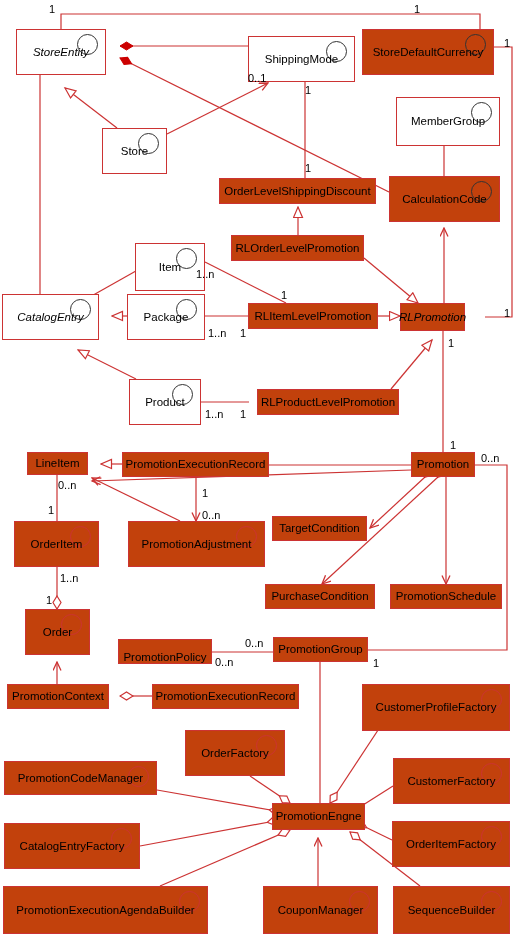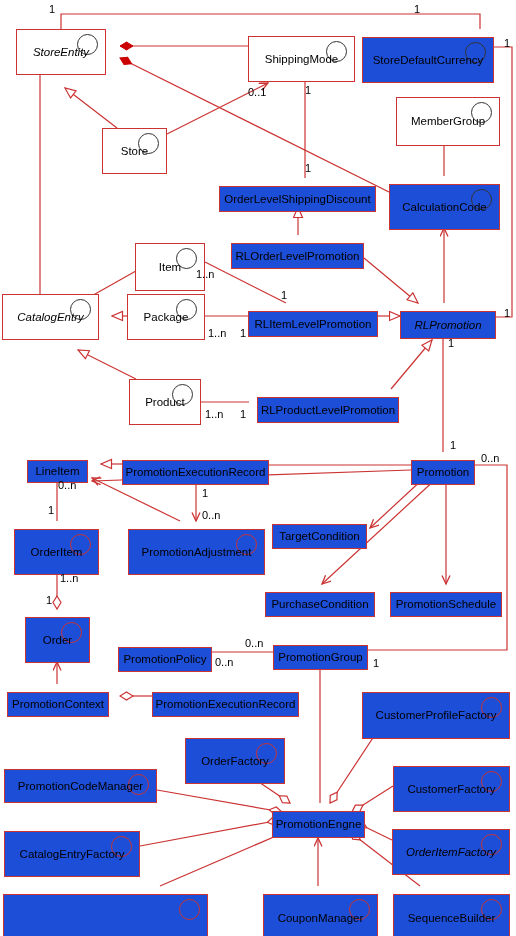--- a/index.html
+++ b/index.html
@@ -32,21 +32,21 @@
     display: flex;
     align-items: center;
     justify-content: center;
     font-size: 11.5px;
     color: #000000;
     text-align: center;
     line-height: 1.05;
     padding: 0 4px;
     z-index: 5;
   }
-  .node.fill-yellow { background: #1d4ed8; margin-top: 8px; }
+  .node.fill-yellow { background: #c2410c; }
   .node.fill-white  { background: #ffffff; }
   .node.abstract .nm { font-style: italic; }
   .node .nm { position: relative; z-index: 2; white-space: nowrap; }
   
   .orn {
     position: absolute;
     width: 19px;
     height: 19px;
     border-radius: 50%;
     border: 1.4px solid #333333;
@@ -211,21 +211,21 @@
         <span class="orn"></span>
         <span class="nm">CatalogEntry</span>
       </div>
       <div class="node fill-white" style="left: 127px; top: 294px; width: 78px; height: 46px;">
         <span class="orn"></span>
         <span class="nm">Package</span>
       </div>
       <div class="node fill-yellow" style="left: 248px; top: 303px; width: 130px; height: 26px;">
         <span class="nm">RLItemLevelPromotion</span>
       </div>
-      <div class="node fill-yellow abstract" style="left: 400px; top: 303px; width: 96px; height: 28px;">
+      <div class="node fill-yellow abstract" style="left: 400px; top: 303px; width: 65px; height: 28px;">
         <span class="nm">RLPromotion</span>
       </div>
       <div class="node fill-white" style="left: 129px; top: 379px; width: 72px; height: 46px;">
         <span class="orn"></span>
         <span class="nm">Product</span>
       </div>
       <div class="node fill-yellow" style="left: 257px; top: 389px; width: 142px; height: 26px;">
         <span class="nm">RLProductLevelPromotion</span>
       </div>
       <div class="node fill-yellow" style="left: 27px; top: 452px; width: 61px; height: 23px;">
@@ -251,21 +251,21 @@
       <div class="node fill-yellow" style="left: 265px; top: 584px; width: 110px; height: 25px;">
         <span class="nm">PurchaseCondition</span>
       </div>
       <div class="node fill-yellow" style="left: 390px; top: 584px; width: 112px; height: 25px;">
         <span class="nm">PromotionSchedule</span>
       </div>
       <div class="node fill-yellow" style="left: 25px; top: 609px; width: 65px; height: 46px;">
         <span class="orn red"></span>
         <span class="nm">Order</span>
       </div>
-      <div class="node fill-yellow" style="left: 118px; top: 639px; width: 94px; height: 25px;">
+      <div class="node fill-yellow" style="left: 118px; top: 639px; width: 94px; height: 25px; align-items: flex-end;">
         <span class="nm">PromotionPolicy</span>
       </div>
       <div class="node fill-yellow" style="left: 273px; top: 637px; width: 95px; height: 25px;">
         <span class="nm">PromotionGroup</span>
       </div>
       <div class="node fill-yellow" style="left: 7px; top: 684px; width: 102px; height: 25px;">
         <span class="nm">PromotionContext</span>
       </div>
       <div class="node fill-yellow" style="left: 152px; top: 684px; width: 147px; height: 25px;">
         <span class="nm">PromotionExecutionRecord</span>
@@ -282,45 +282,46 @@
         <span class="orn red"></span>
         <span class="nm">CustomerFactory</span>
       </div>
       <div class="node fill-yellow" style="left: 4px; top: 761px; width: 153px; height: 34px;">
         <span class="orn red"></span>
         <span class="nm">PromotionCodeManager</span>
       </div>
       <div class="node fill-yellow" style="left: 272px; top: 803px; width: 93px; height: 27px;">
         <span class="nm">PromotionEngne</span>
       </div>
-      <div class="node fill-yellow" style="left: 392px; top: 821px; width: 118px; height: 46px; font-style: italic;">
+      <div class="node fill-yellow" style="left: 392px; top: 821px; width: 118px; height: 46px;">
         <span class="orn red"></span>
         <span class="nm">OrderItemFactory</span>
       </div>
       <div class="node fill-yellow" style="left: 4px; top: 823px; width: 136px; height: 46px;">
         <span class="orn red"></span>
         <span class="nm">CatalogEntryFactory</span>
       </div>
       <div class="node fill-yellow" style="left: 3px; top: 886px; width: 205px; height: 48px;">
         <span class="orn red"></span>
+        <span class="nm">PromotionExecutionAgendaBuilder</span>
       </div>
       <div class="node fill-yellow" style="left: 263px; top: 886px; width: 115px; height: 48px;">
         <span class="orn red"></span>
         <span class="nm">CouponManager</span>
       </div>
       <div class="node fill-yellow" style="left: 393px; top: 886px; width: 117px; height: 48px;">
         <span class="orn red"></span>
         <span class="nm">SequenceBuilder</span>
       </div>
     </div>
   <div id="mult-layer">
       <span class="mult" style="left: 49px; top: 3px;">1</span>
       <span class="mult" style="left: 414px; top: 3px;">1</span>
       <span class="mult" style="left: 504px; top: 37px;">1</span>
-      <span class="mult" style="left: 248px; top: 86px;">0..1</span>
+      <span class="mult" style="left: 248px; top: 72px;">0..1</span>
       <span class="mult" style="left: 305px; top: 84px;">1</span>
       <span class="mult" style="left: 305px; top: 162px;">1</span>
       <span class="mult" style="left: 196px; top: 268px;">1..n</span>
       <span class="mult" style="left: 281px; top: 289px;">1</span>
       <span class="mult" style="left: 208px; top: 327px;">1..n</span>
       <span class="mult" style="left: 240px; top: 327px;">1</span>
       <span class="mult" style="left: 504px; top: 307px;">1</span>
       <span class="mult" style="left: 448px; top: 337px;">1</span>
       <span class="mult" style="left: 205px; top: 408px;">1..n</span>
       <span class="mult" style="left: 240px; top: 408px;">1</span>

